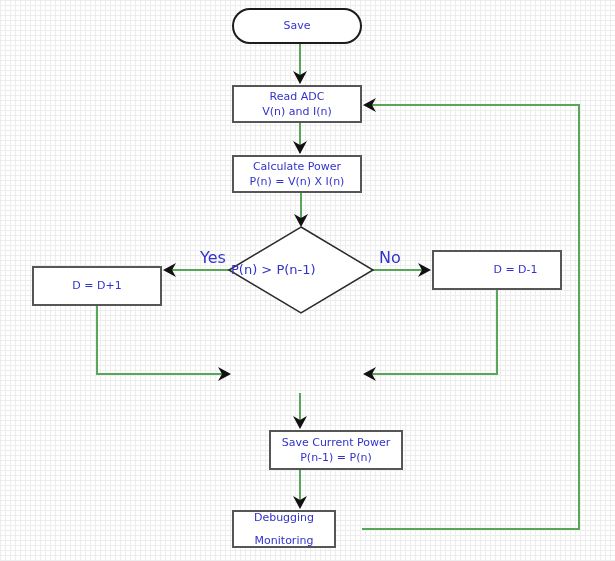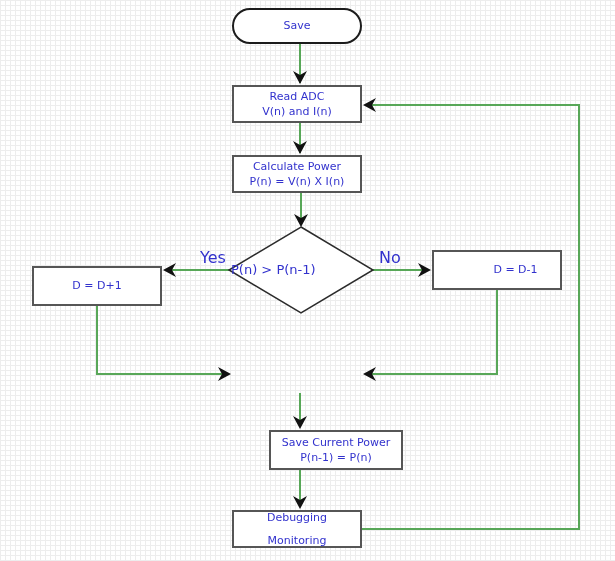--- a/index.html
+++ b/index.html
@@ -22,21 +22,21 @@
     text-align:center; white-space:nowrap;
   }
   .terminator { border-radius:18px; border-color:#1c1c1c; }
   #node-start        { left:232px; top:8px;   width:130px; height:36px; }
   #node-read-adc     { left:232px; top:85px;  width:130px; height:38px; }
   #node-calc-power   { left:232px; top:155px; width:130px; height:38px; }
   #node-increment    { left:32px;  top:266px; width:130px; height:40px; }
   #node-decrement    { left:432px; top:250px; width:130px; height:40px;padding-left:37px; }
   #node-output       { left:232px; top:355px; width:130px; height:38px; }
   #node-save         { left:229px; top:430px; width:134px; height:40px;margin-left:40px; }
-  #node-debug        { left:232px; top:510px; width:130px; height:38px;gap:7px; }
+  #node-debug        { left:232px; top:510px; width:104px; height:38px;gap:7px; }
   .diamond-label {
     position:absolute; z-index:2; color:#3232cd; font-size:13px;
     white-space:nowrap;
     left:231px; top:262px; width:140px; height:16px; line-height:16px;
   }
   .edge-label {
     position:absolute; z-index:2; color:#3232cd; font-size:16px;
     text-align:center; white-space:nowrap; height:14px; line-height:14px;
   }
   #label-yes { left:194px; top:251px; width:38px; }

